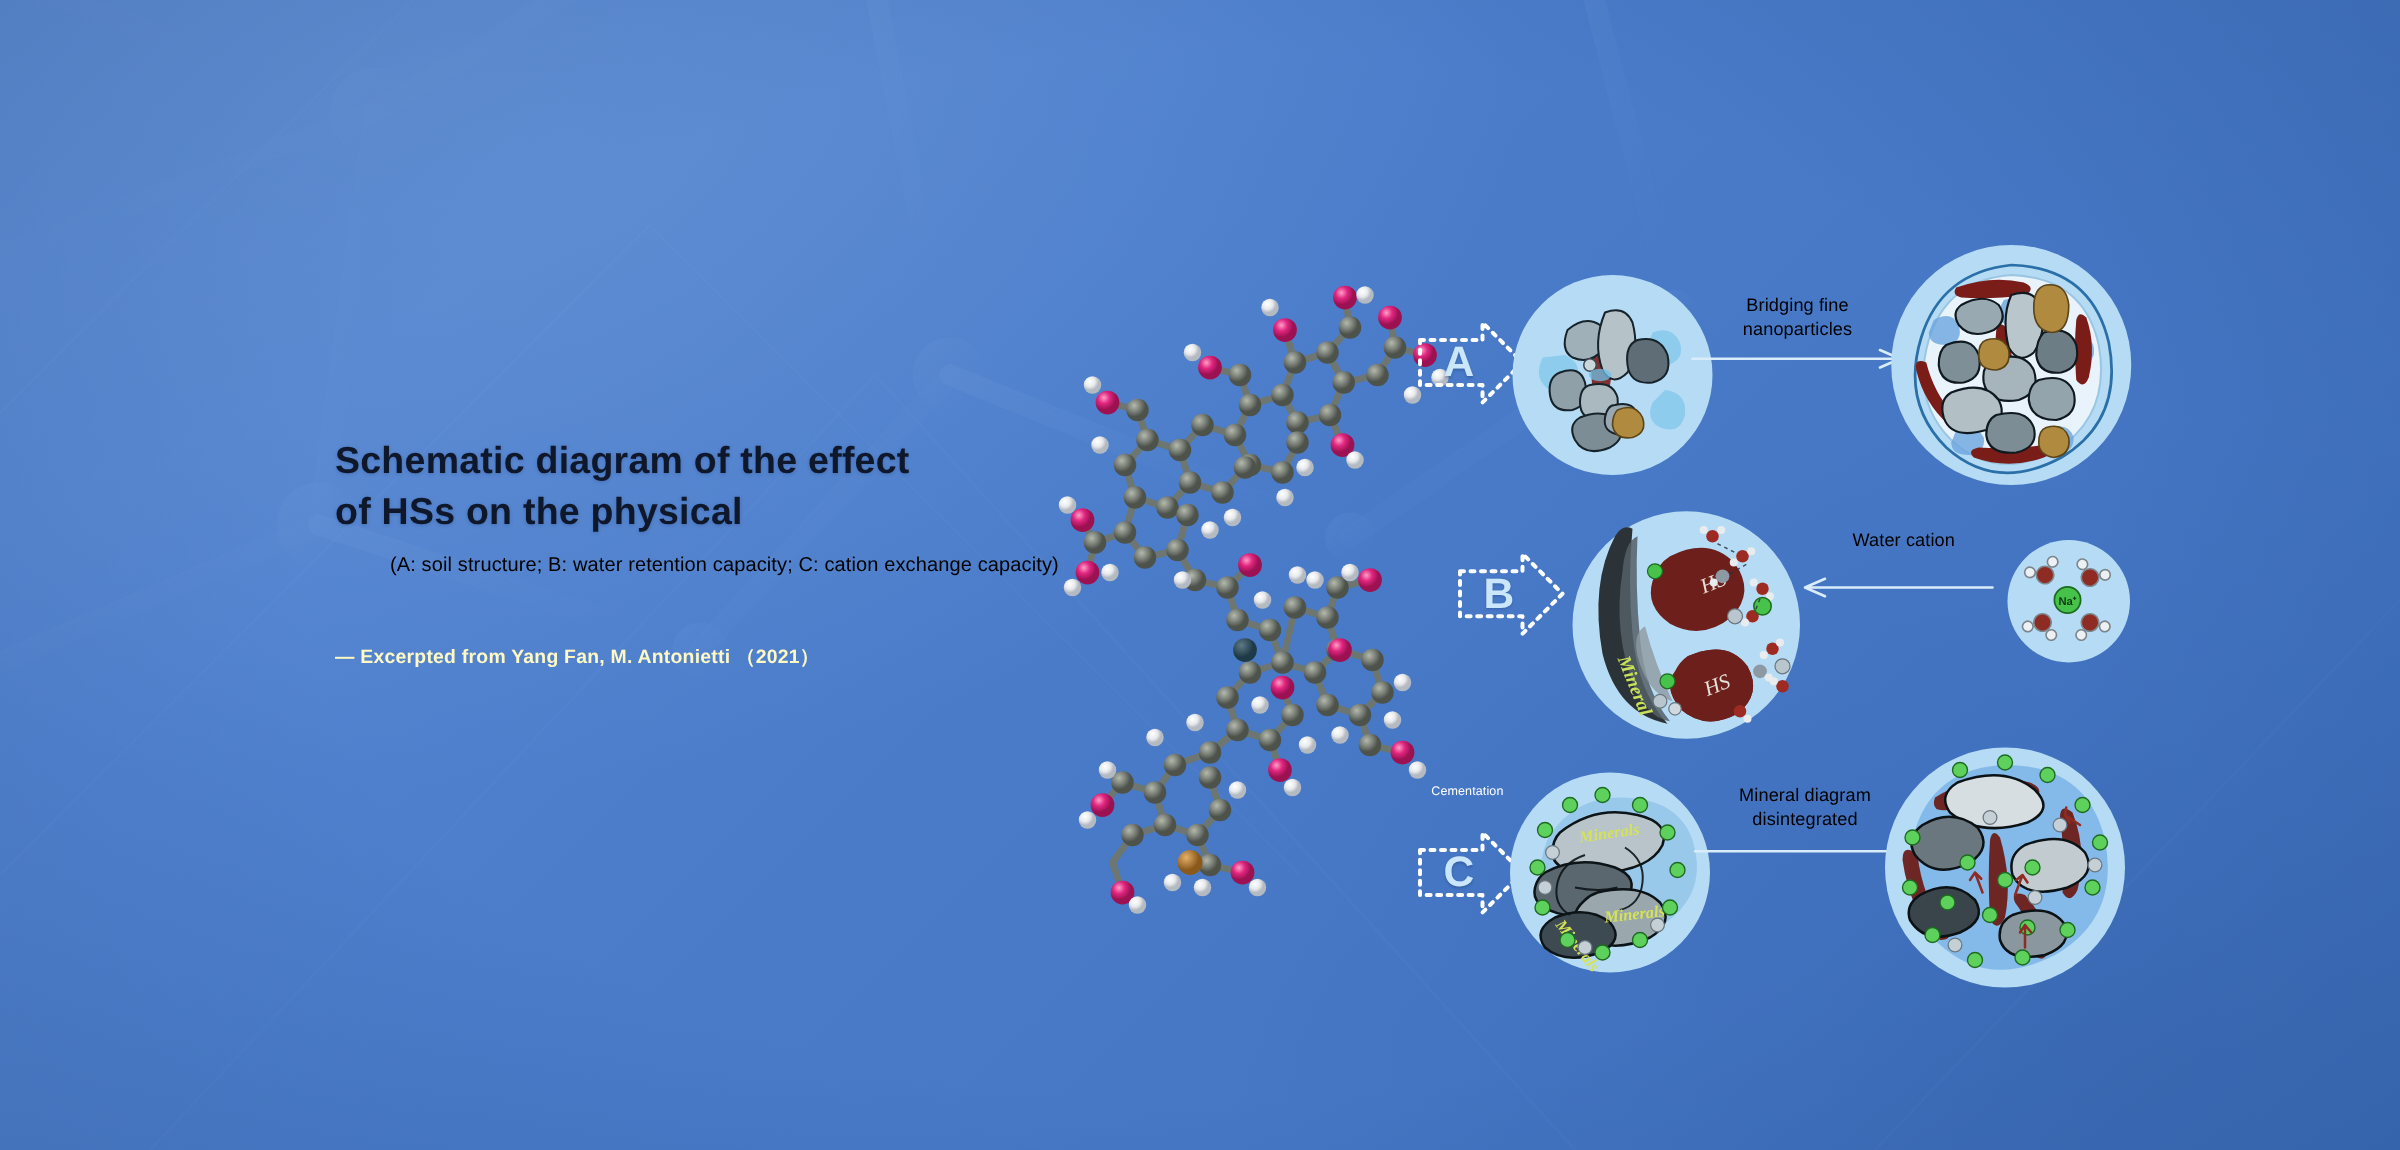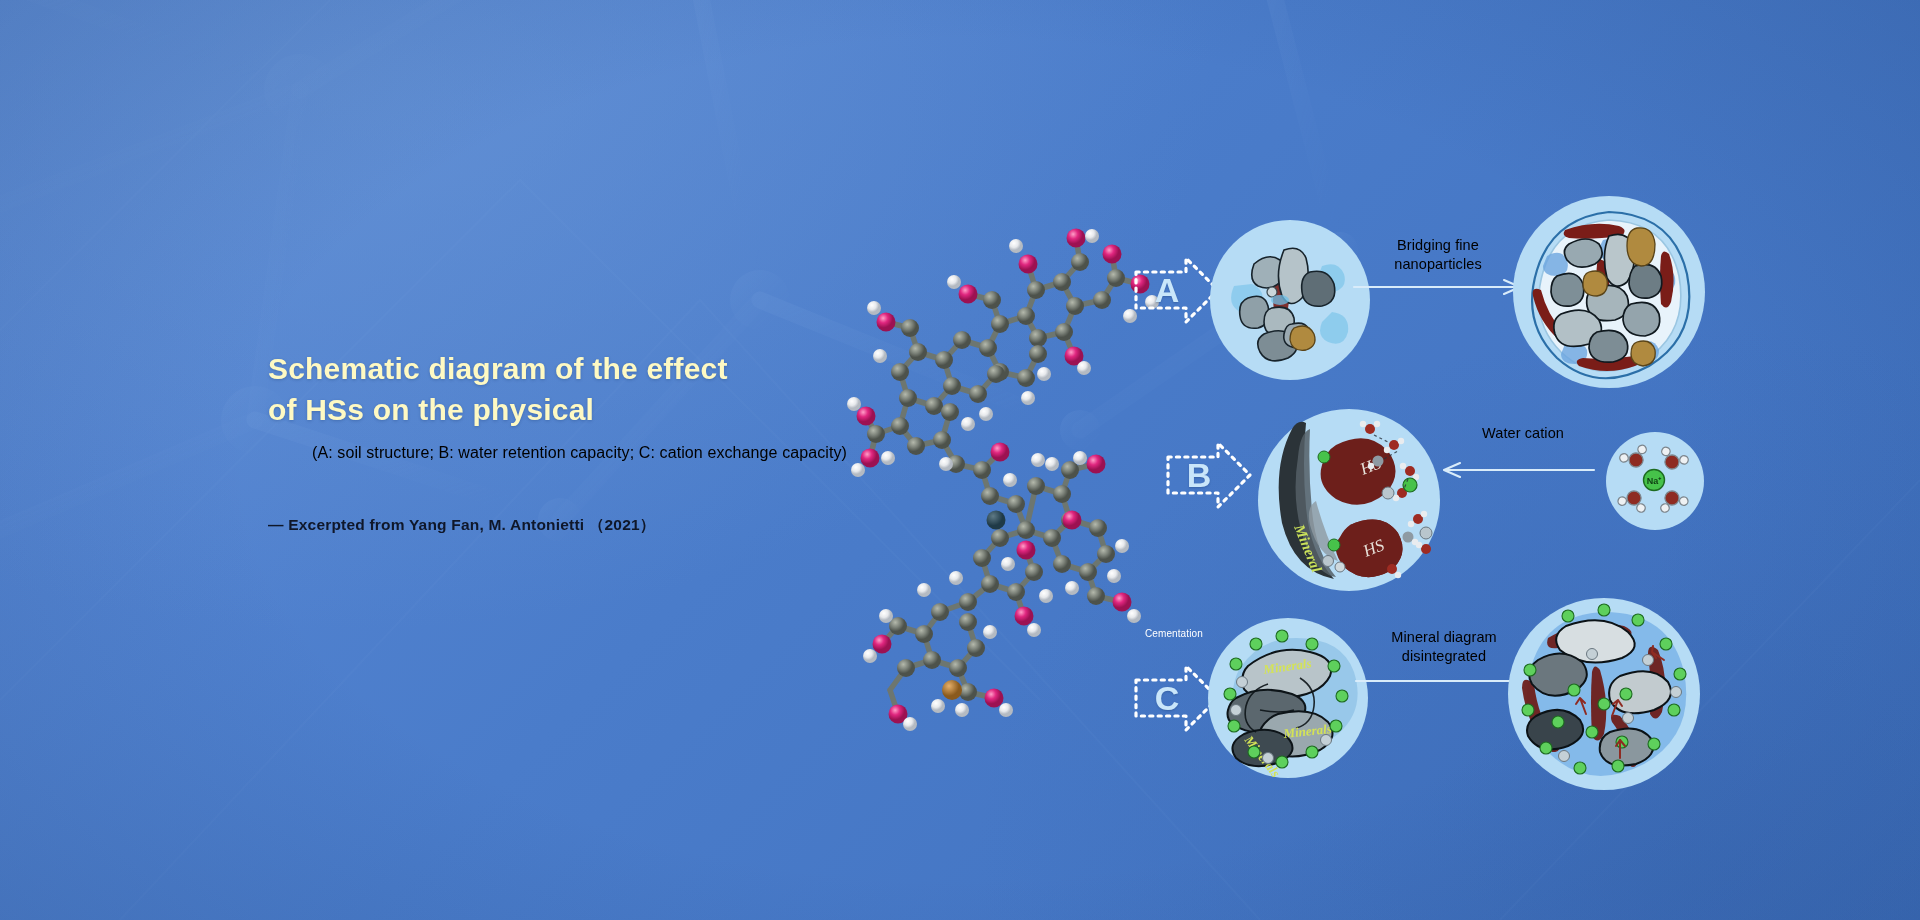--- a/index.html
+++ b/index.html
@@ -20,31 +20,31 @@
   }
   .bg-lattice{position:absolute;inset:0;opacity:.30;}
   .bg-vig{
     position:absolute;inset:0;
     background:radial-gradient(ellipse 1300px 760px at 50% 50%, rgba(0,0,0,0) 55%, rgba(25,60,115,.22) 100%);
   }
 
   
   .left-block{position:absolute;left:268px;top:348px;width:620px;}
   .title{
-    color:#fef9c3;font-size:30px;font-weight:bold;line-height:1.38;
+    color:#0f172a;font-size:30px;font-weight:bold;line-height:1.38;
     letter-spacing:.2px;text-shadow:0 1px 3px rgba(20,50,100,.28);
     margin:0;
   }
   .title .ln{display:block;white-space:nowrap;}
   .subtitle{
     margin-top:13px;color:#000000;font-size:16px;font-weight:400;
     letter-spacing:.1px;white-space:nowrap;margin-left:44px;
   }
   .source{
-    margin-top:53px;color:#0f172a;font-size:15.5px;font-weight:bold;
+    margin-top:53px;color:#fef9c3;font-size:15.5px;font-weight:bold;
     letter-spacing:.2px;white-space:nowrap;
   }
 
   
   .hs-pill{
     position:absolute;left:873px;top:186px;width:235px;height:42px;
     border:1.6px solid #ffffff;border-radius:8px;
     display:flex;align-items:center;justify-content:center;
     color:#ffffff;font-size:17.5px;letter-spacing:.2px;
     box-sizing:border-box;

